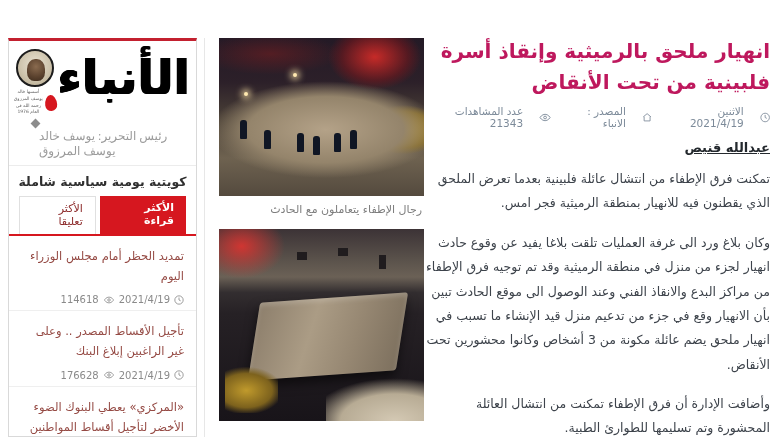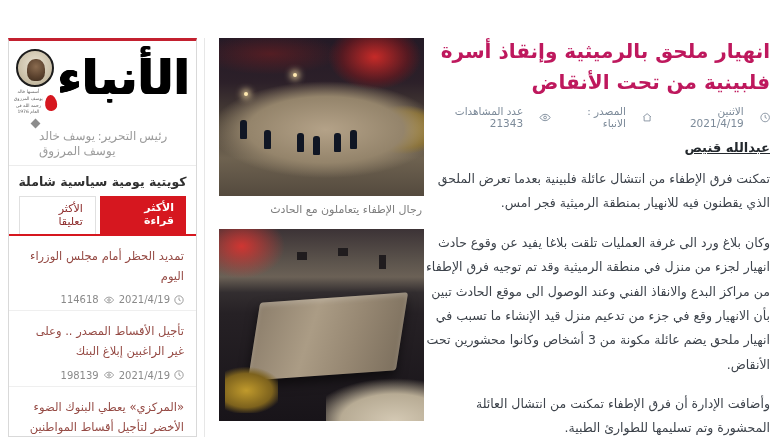--- a/index.html
+++ b/index.html
@@ -155,21 +155,21 @@
       <div class="stats">
         <svg width="10" height="10" viewBox="0 0 24 24" fill="none" stroke="#8a8a8a" stroke-width="2">
             <circle cx="12" cy="12" r="10"></circle>
             <path d="M12 6v6l4 2"></path>
           </svg>
         <span>2021/4/19</span>
         <svg width="12" height="10" viewBox="0 0 24 24" fill="none" stroke="#8a8a8a" stroke-width="2">
             <path d="M1 12s4-7 11-7 11 7 11 7-4 7-11 7S1 12 1 12z"></path>
             <circle cx="12" cy="12" r="3"></circle>
           </svg>
-        <span>198139</span>
+        <span>176628</span>
       </div>
     </div>
 
     <div class="news-item">
       <div class="news-item-title">«المركزي» يعطي البنوك الضوء الأخضر لتأجيل أقساط المواطنين</div>
 
     </div>
 
   </div>
 </aside>

